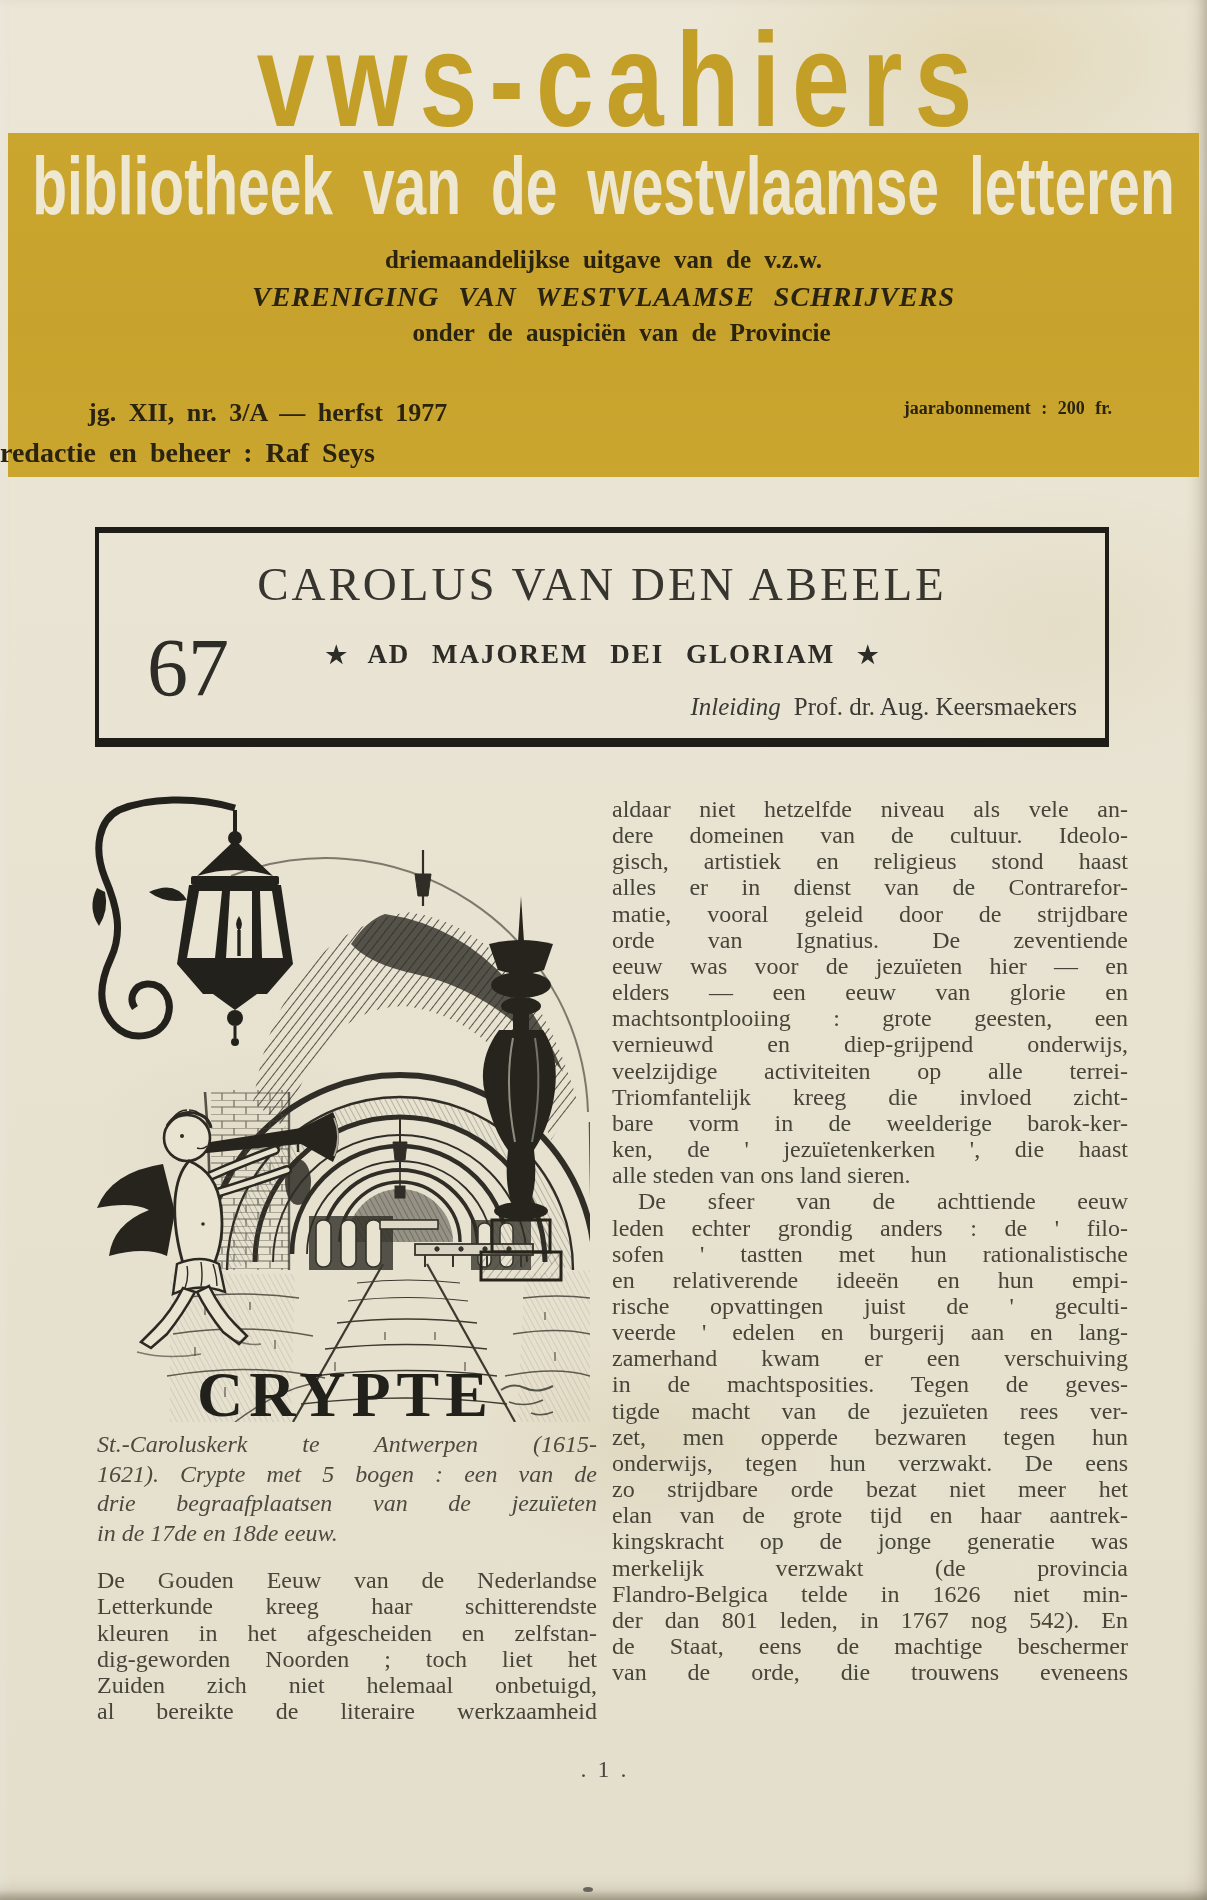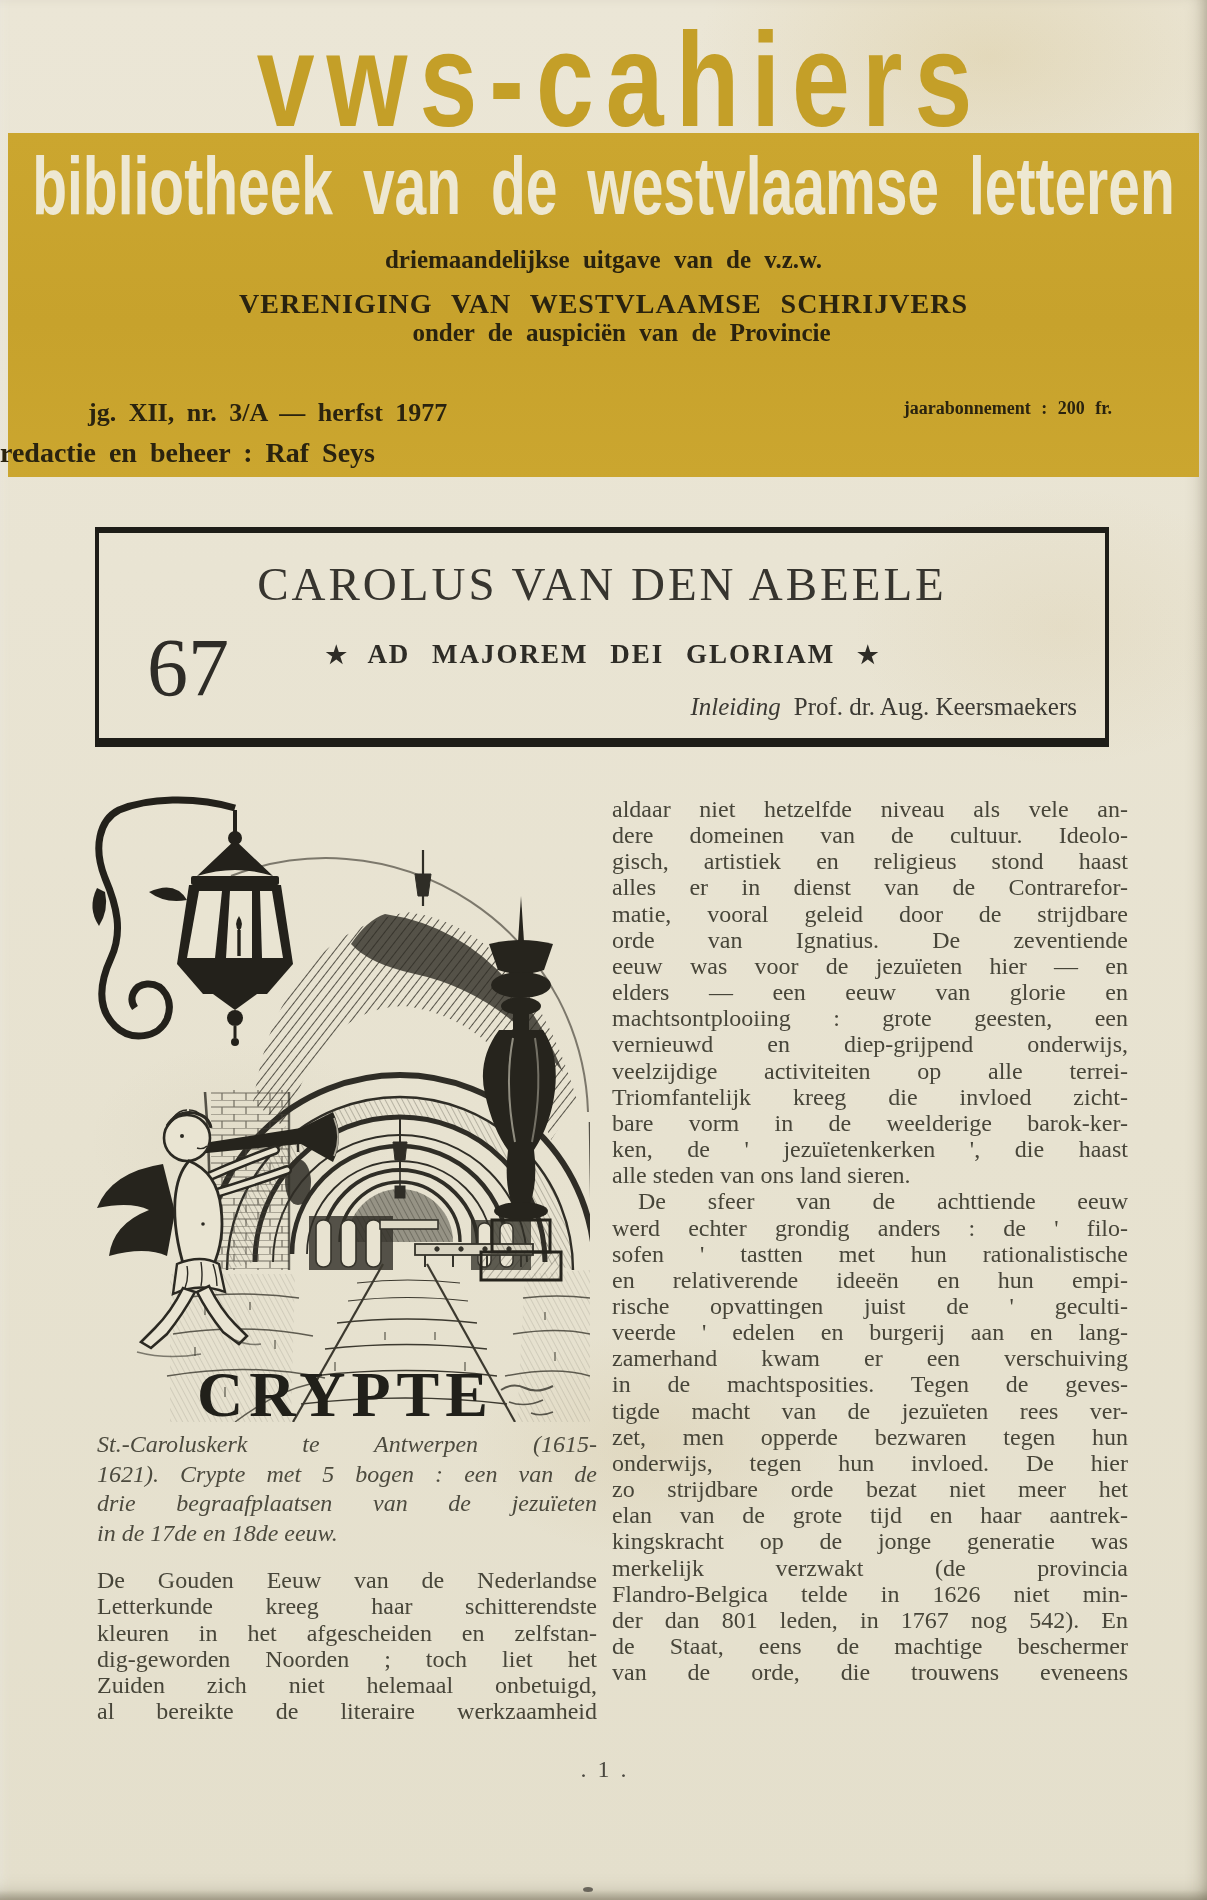--- a/index.html
+++ b/index.html
@@ -20,21 +20,21 @@
   .mast-title{position:absolute;top:40px;left:0;right:0;text-align:center;padding-left:34px;
     font-family:"Liberation Sans",sans-serif;font-weight:700;font-size:104px;line-height:110px;
     letter-spacing:12px;color:var(--title-gold,#c49f28);
     transform:scaleY(1.28);transform-origin:50% 100%;white-space:nowrap;}
   .mast-sub{position:absolute;top:142px;left:0;right:0;text-align:center;
     font-family:"Liberation Sans",sans-serif;font-weight:700;font-size:57px;line-height:62px;
     letter-spacing:0;word-spacing:14px;color:var(--cream,#eee8d2);
     transform:scaleY(1.42);transform-origin:50% 0;white-space:nowrap;}
   .bandline{position:absolute;left:0;right:0;text-align:center;font-weight:700;color:var(--ink-on-gold,#2a230f);white-space:nowrap;}
   .l1{top:246px;font-size:25px;word-spacing:7px;}
-  .l2{top:288px;font-size:28px;letter-spacing:1px;word-spacing:11px;}
+  .l2{top:281px;font-size:28px;letter-spacing:1px;word-spacing:11px;font-style:italic;}
   .l3{top:319px;font-size:25px;word-spacing:7px;padding-left:36px;}
   .issue-left{position:absolute;left:88px;top:398px;font-size:26px;font-weight:700;color:var(--ink-on-gold,#2a230f);word-spacing:6px;}
   .issue-right{position:absolute;right:95px;top:398px;font-size:18px;font-weight:700;color:var(--ink-on-gold,#2a230f);word-spacing:6px;}
   .editor{position:absolute;left:0;right:0;top:437px;text-align:left;font-size:28px;font-weight:700;color:var(--ink-on-gold,#2a230f);word-spacing:6px;}
   
   .title-box{position:absolute;left:95px;top:527px;width:1006px;height:205px;
     border:solid #1e1d18;border-width:6px 4px 9px 4px;}
   .box-title{position:absolute;top:24px;left:0;right:0;text-align:center;
     font-size:47px;letter-spacing:3px;color:#37352f;font-weight:400;white-space:nowrap;}
   .box-number{position:absolute;left:48px;top:94px;font-size:82px;line-height:1;color:#2e2c27;text-align:right;}
@@ -281,30 +281,30 @@
         <div class="line">machtsontplooiing : grote geesten, een</div>
         <div class="line">vernieuwd en diep-grijpend onderwijs,</div>
         <div class="line">veelzijdige activiteiten op alle terrei-</div>
         <div class="line">Triomfantelijk kreeg die invloed zicht-</div>
         <div class="line">bare vorm in de weelderige barok-ker-</div>
         <div class="line">ken, de ' jezuïetenkerken ', die haast</div>
         <div class="line no-j">alle steden van ons land sieren.</div>
       </div>
       <div class="para indent">
         <div class="line">De sfeer van de achttiende eeuw</div>
-        <div class="line">werd echter grondig anders : de ' filo-</div>
+        <div class="line">leden echter grondig anders : de ' filo-</div>
         <div class="line">sofen ' tastten met hun rationalistische</div>
         <div class="line">en relativerende ideeën en hun empi-</div>
         <div class="line">rische opvattingen juist de ' geculti-</div>
         <div class="line">veerde ' edelen en burgerij aan en lang-</div>
         <div class="line">zamerhand kwam er een verschuiving</div>
         <div class="line">in de machtsposities. Tegen de geves-</div>
         <div class="line">tigde macht van de jezuïeten rees ver-</div>
         <div class="line">zet, men opperde bezwaren tegen hun</div>
-        <div class="line">onderwijs, tegen hun invloed. De hier</div>
+        <div class="line">onderwijs, tegen hun verzwakt. De eens</div>
         <div class="line">zo strijdbare orde bezat niet meer het</div>
         <div class="line">elan van de grote tijd en haar aantrek-</div>
         <div class="line">kingskracht op de jonge generatie was</div>
         <div class="line">merkelijk verzwakt (de provincia</div>
         <div class="line">Flandro-Belgica telde in 1626 niet min-</div>
         <div class="line">der dan 801 leden, in 1767 nog 542). En</div>
         <div class="line">de Staat, eens de machtige beschermer</div>
         <div class="line">van de orde, die trouwens eveneens</div>
       </div>
     </div>

